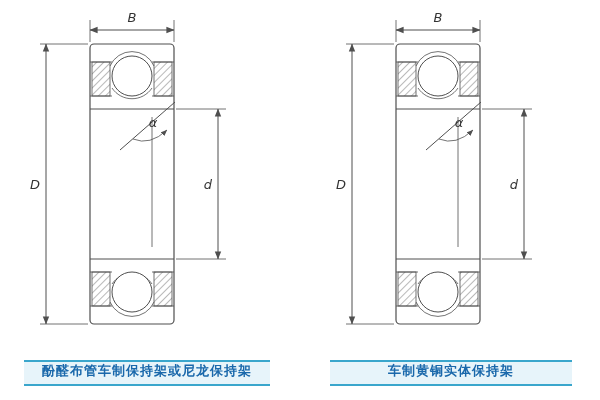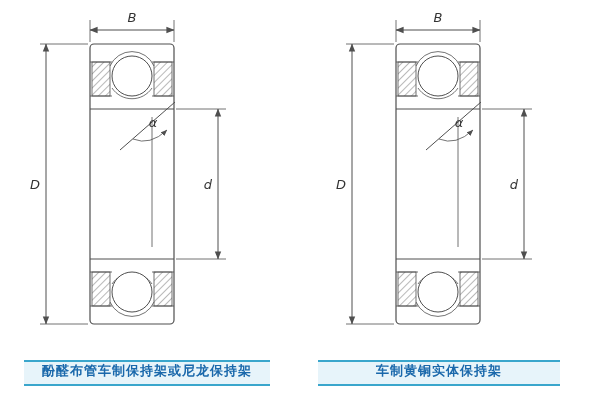--- a/index.html
+++ b/index.html
@@ -22,21 +22,21 @@
   .arrowhead{fill:var(--line,#4f4f4f);}
 
   .caption{
     position:absolute;top:360px;height:22px;
     background:var(--caption-bg,#e7f4fa);
     border-top:2px solid var(--caption-rule,#3aa6cc);
     border-bottom:2px solid var(--caption-rule,#3aa6cc);
     display:flex;justify-content:center;
   }
   .caption-left{left:24px;width:246px;}
-  .caption-right{left:318px;width:242px;}
+  .caption-right{left:330px;width:242px;}
   .caption-text{
     color:var(--caption-text,#1a68ab);
     font-size:13px;font-weight:bold;letter-spacing:1px;white-space:nowrap;
   }
 </style>
 </head>
 <body>
 
 <div class="stage">
 

